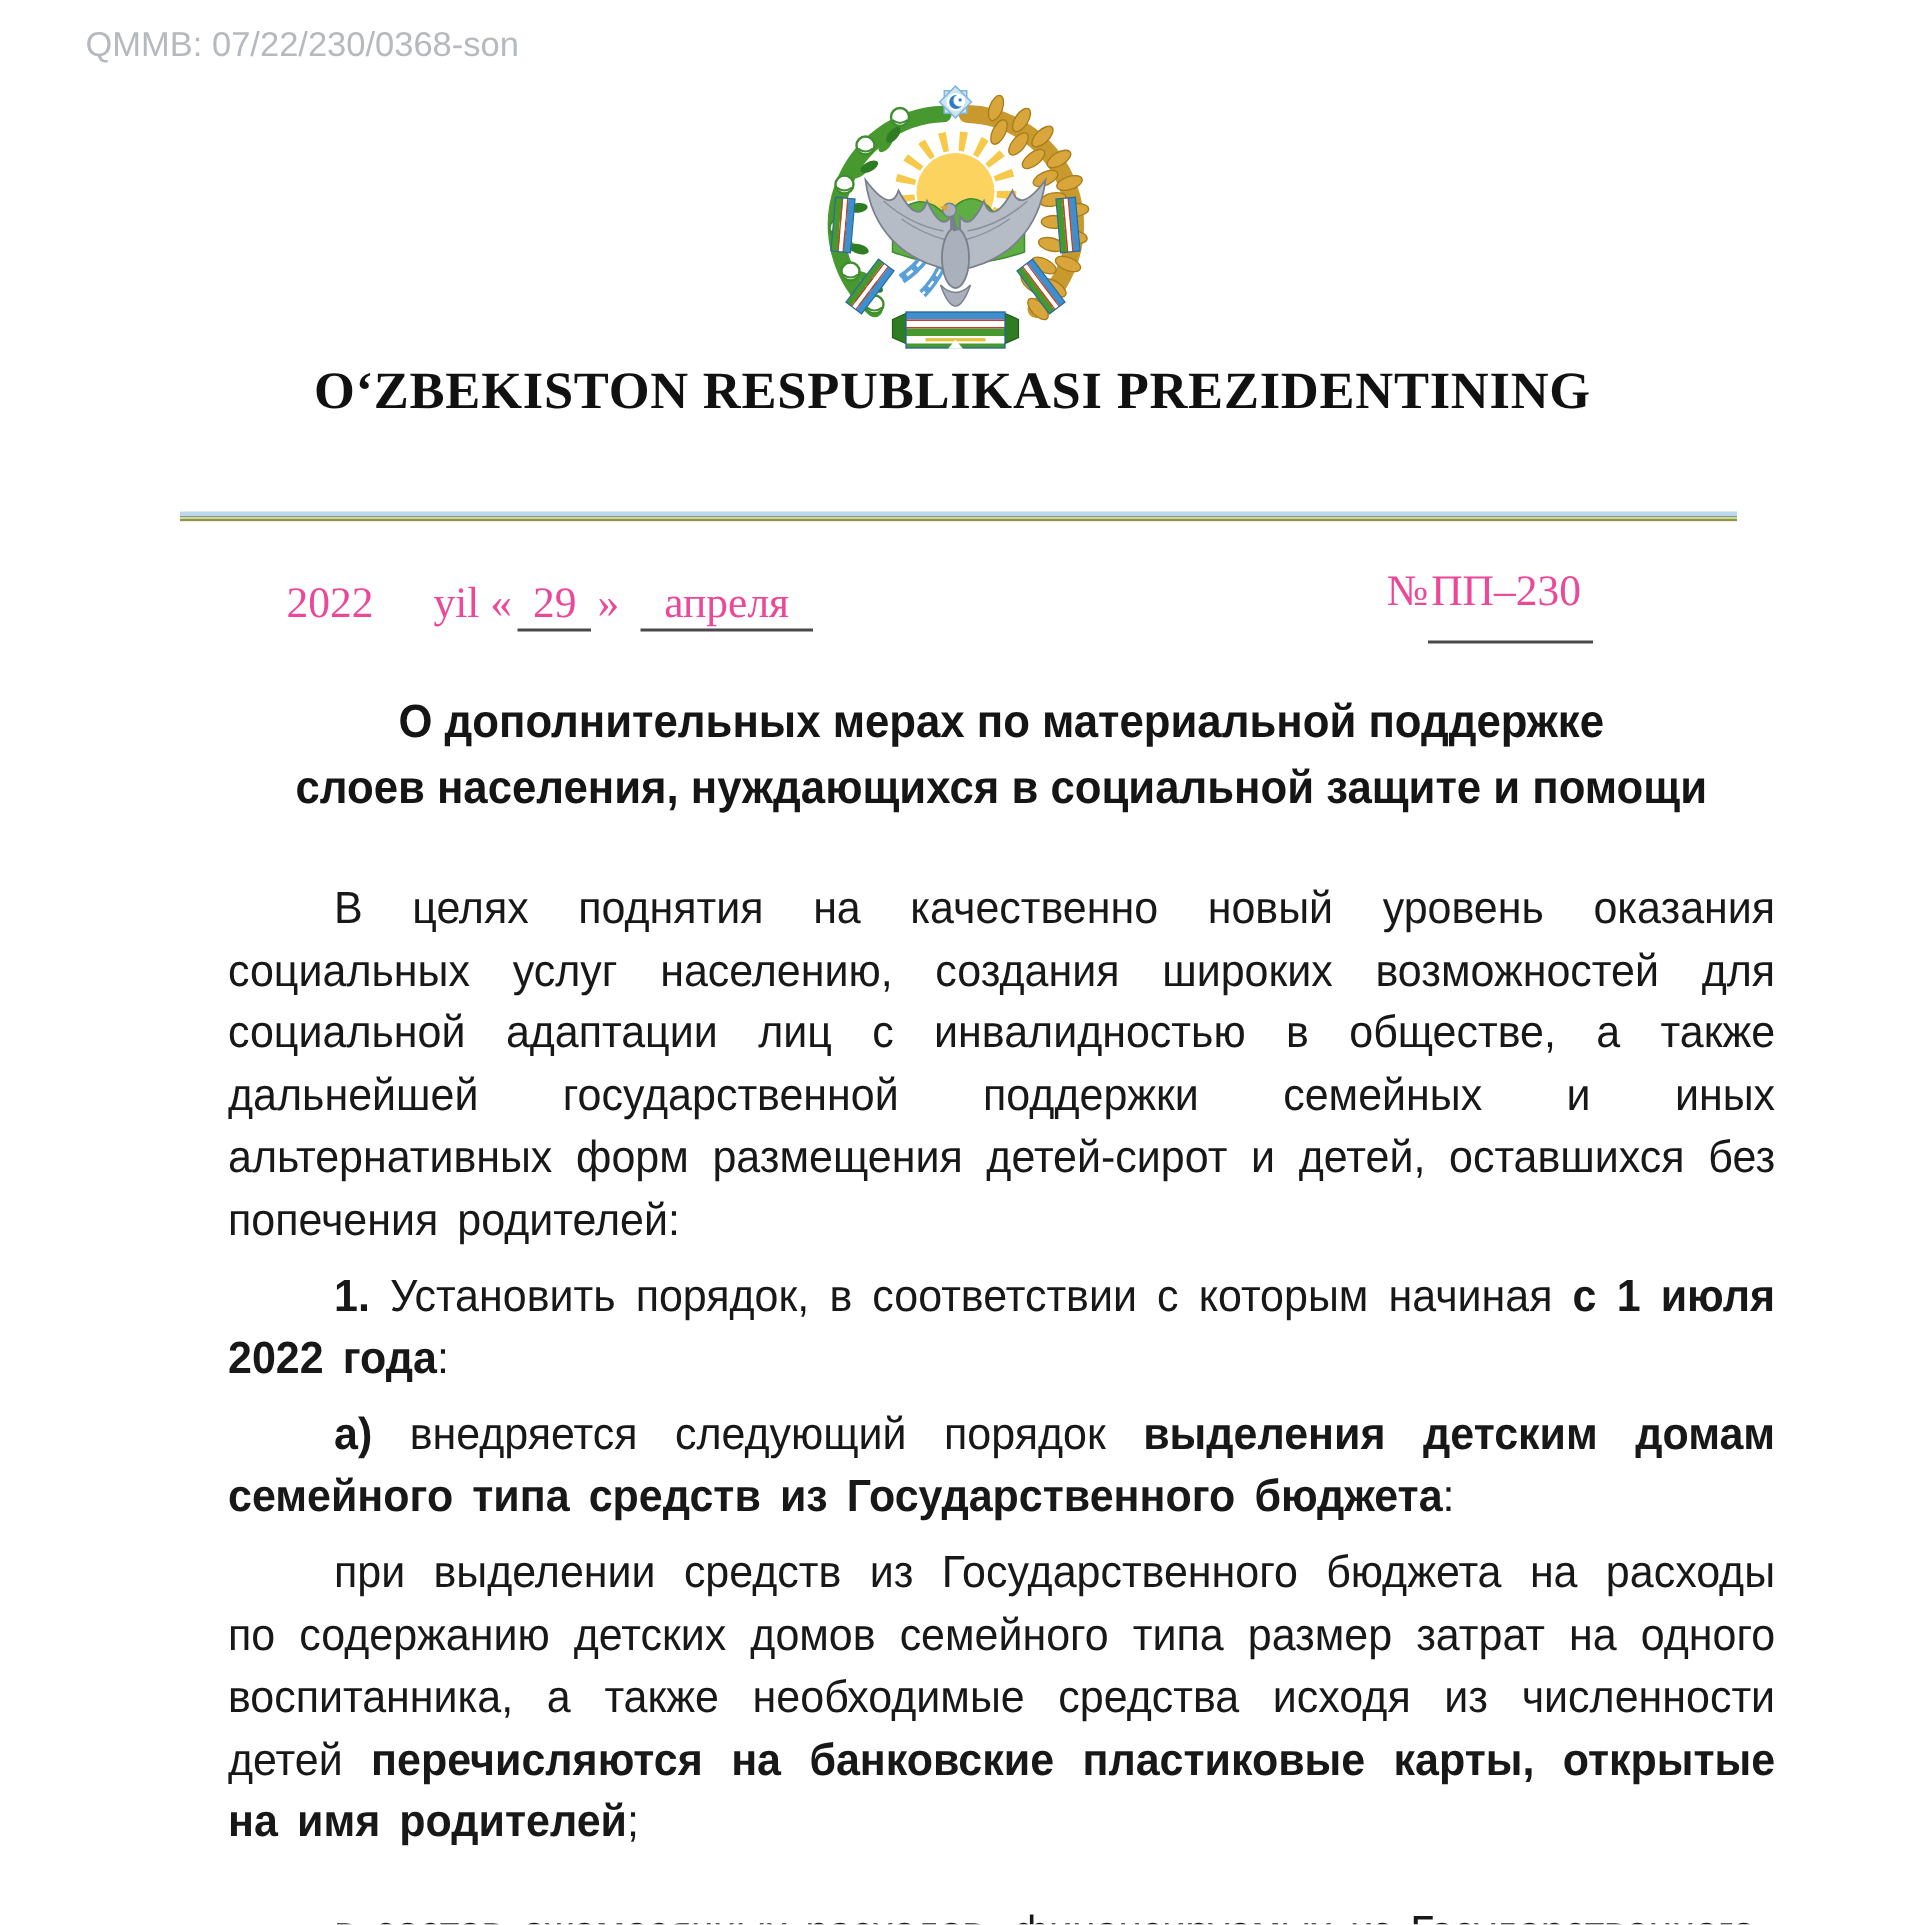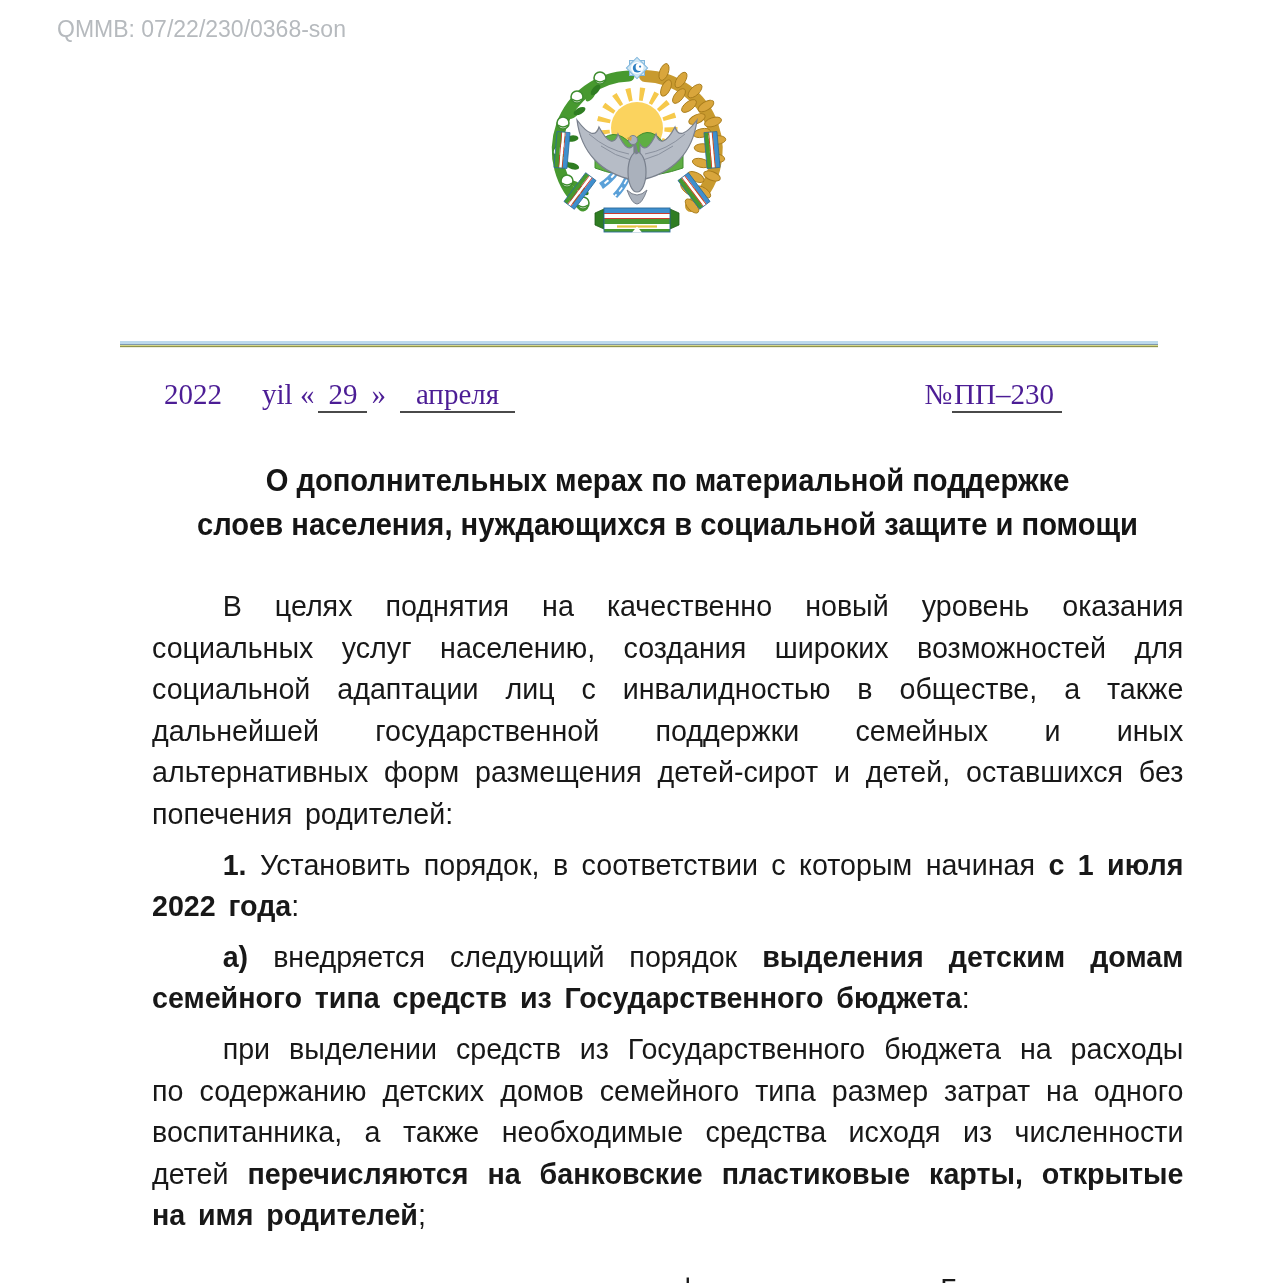--- a/index.html
+++ b/index.html
@@ -12,28 +12,28 @@
   .emblem{position:absolute;left:531px;top:50px;width:212px;height:186px;}
   
   .letterhead{position:absolute;top:241px;left:0;width:100%;text-align:center;
               font-family:"Liberation Serif",serif;font-weight:bold;color:#111;}
   .lh1{font-size:35px;letter-spacing:.5px;}
   .lh2{font-size:36px;letter-spacing:8px;margin-top:8px;}
   
   .divider{position:absolute;left:120px;top:341px;width:1038px;height:7px;
            background:linear-gradient(180deg,#bcd9ec 0 40%,#8099ac 40% 55%,#d5d88c 55% 72%,#8f944c 72% 86%,#eceedd 86% 100%);}
   
-  .meta-row{position:absolute;top:378px;left:164px;right:208px;display:flex;
+  .meta-row{position:absolute;top:378px;left:191px;right:208px;display:flex;
             justify-content:space-between;align-items:center;
-            font-family:"Liberation Serif",serif;font-size:29px;color:#4c1d95;}
+            font-family:"Liberation Serif",serif;font-size:29px;color:#ec4899;}
   .date-line .gap{display:inline-block;width:40px;}
   .uline{border-bottom:2px solid #4a4a4a;}
   .day{display:inline-block;padding:0 10px;margin:0 4px;}
   .month{display:inline-block;padding:0 16px;margin-left:14px;}
-  .docnum .uline{display:inline-block;padding:0 8px 0 2px;}
+  .docnum .uline{display:inline-block;padding:0 8px 16px 2px;}
   
   .subject{position:absolute;top:459px;left:152px;width:1031px;text-align:center;
            font-weight:700;font-size:31px;line-height:44px;color:#151515;
            transform:scaleX(.94);transform-origin:50% 0;}
   
   .bodytext{position:absolute;top:585px;left:152px;width:1080px;
             transform:scaleX(.955);transform-origin:left top;
             font-size:30px;line-height:41.6px;text-align:justify;word-spacing:5px;color:#181818;}
   .bodytext p{margin:0 0 9px 0;text-indent:74px;}
   .bodytext b{font-weight:700;}
@@ -154,20 +154,21 @@
         <rect x="-33" y="16" width="66" height="5" fill="#ffffff"></rect>
         <rect x="-20" y="17.4" width="40" height="2.2" fill="#e4c33f"></rect>
         <rect x="-33" y="21" width="66" height="3" fill="#47992f"></rect>
         <rect x="-33" y="0" width="66" height="24" fill="none" stroke="#2b6b9b" stroke-width="0.9"></rect>
         <polygon points="-5,24.5 5,24.5 0,18.5" fill="#ffffff"></polygon>
       </g>
     </svg>
   </div>
 
   <div class="letterhead">
+    <div class="lh1">O‘ZBEKISTON RESPUBLIKASI PREZIDENTINING</div>
   </div>
 
   <div class="divider"></div>
 
   <div class="meta-row">
     <div class="date-line"><span>2022</span><span class="gap"></span><span>yil</span> <span>«</span><span class="uline day">29</span><span>»</span><span class="uline month">апреля</span></div>
     <div class="docnum"><span>№</span><span class="uline">ПП–230</span></div>
   </div>
 
   <div class="subject">

